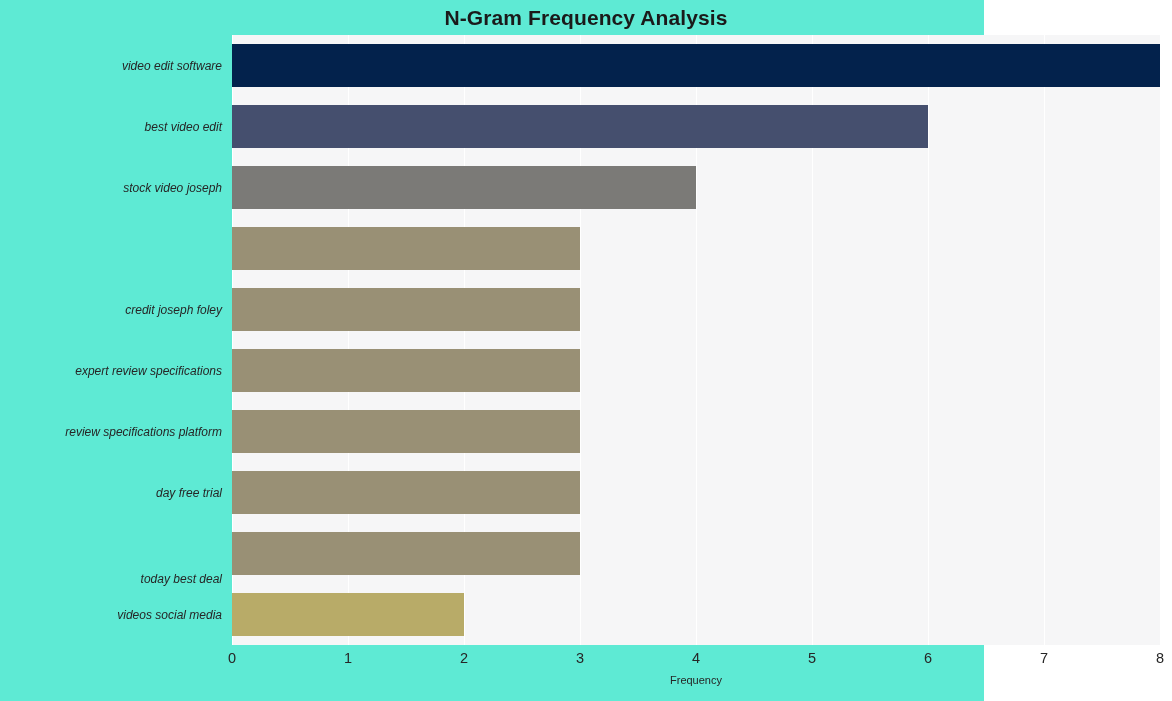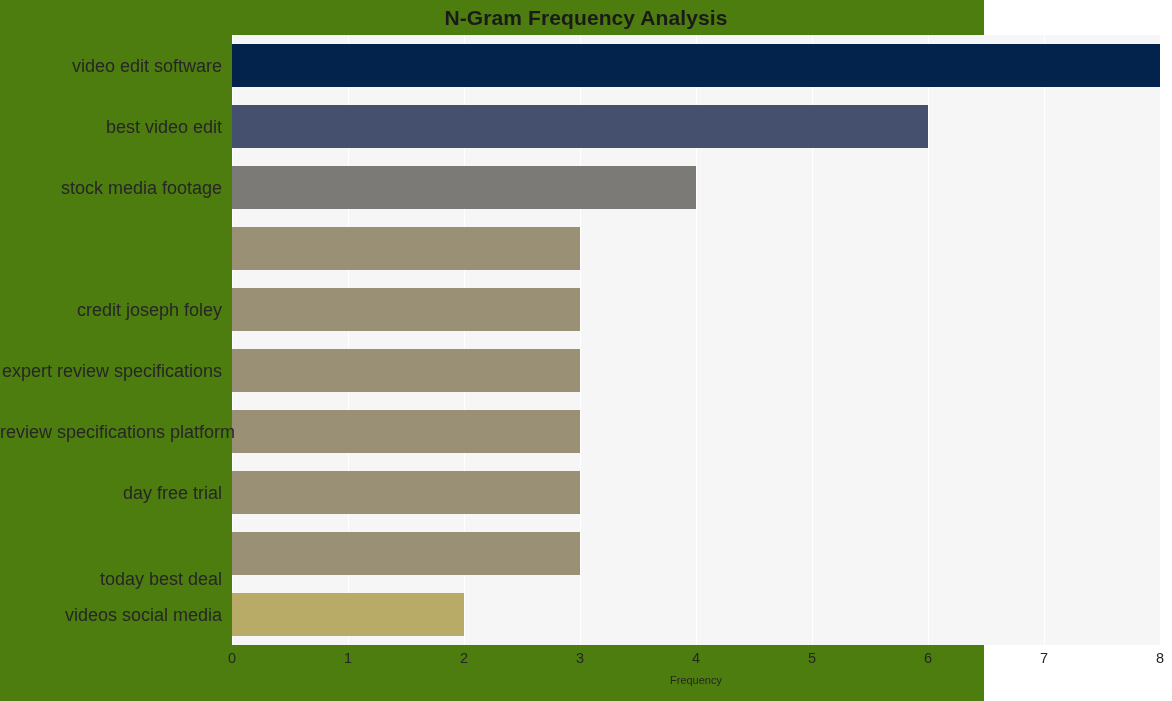--- a/index.html
+++ b/index.html
@@ -11,21 +11,21 @@
     width: 1172px;
     height: 701px;
     font-family: "Liberation Sans", sans-serif;
     overflow: hidden;
   }
 
   #figure {
     position: relative;
     width: 984px;
     height: 701px;
-    background: #4d7c0f;
+    background: #5eead4;
   }
 
   #chart-title {
     position: absolute;
     left: 0;
     top: 6px;
     width: 1172px;
     text-align: center;
     font-size: 21px;
     font-weight: bold;
@@ -70,24 +70,25 @@
     left: 0;
     top: 35px;
     width: 222px;
     height: 610px;
   }
   .ylabel {
     position: absolute;
     right: 0;
     width: 222px;
     text-align: right;
-    font-size: 18px;
+    font-size: 12px;
     color: #262626;
     white-space: nowrap;
     transform: translateY(-50%);
+    font-style: italic;
   }
 
   
   #xlabels {
     position: absolute;
     left: 232px;
     top: 650px;
     width: 928px;
     height: 22px;
   }
@@ -139,21 +140,21 @@
         <div class="bar" title="review specifications platform: 3" style="top: 374.54px; height: 43.92px; width: 348px; background: rgb(153, 144, 117);"></div>
         <div class="bar" title="day free trial: 3" style="top: 435.54px; height: 43.92px; width: 348px; background: rgb(153, 144, 117);"></div>
         <div class="bar" title="today best deal: 3" style="top: 496.54px; height: 43.92px; width: 348px; background: rgb(153, 144, 117);"></div>
         <div class="bar" title="videos social media: 2" style="top: 557.54px; height: 43.92px; width: 232px; background: rgb(184, 171, 104);"></div>
       </div>
   </div>
 
   <div id="ylabels">
       <div class="ylabel" style="top: 30.5px;">video edit software</div>
       <div class="ylabel" style="top: 91.5px; padding-left: 24px;">best video edit</div>
-      <div class="ylabel" style="top: 152.5px;">stock media footage</div>
+      <div class="ylabel" style="top: 152.5px;">stock video joseph</div>
       <div class="ylabel" style="top: 274.5px;">credit joseph foley</div>
       <div class="ylabel" style="top: 335.5px;">expert review specifications</div>
       <div class="ylabel" style="top: 396.5px;">review specifications platform</div>
       <div class="ylabel" style="top: 457.5px;">day free trial</div>
       <div class="ylabel" style="top: 544px;">today best deal</div>
       <div class="ylabel" style="top: 579.5px;">videos social media</div>
     </div>
   <div id="xlabels">
       <div class="xlabel" style="left: 0px;">0</div>
       <div class="xlabel" style="left: 116px;">1</div>

